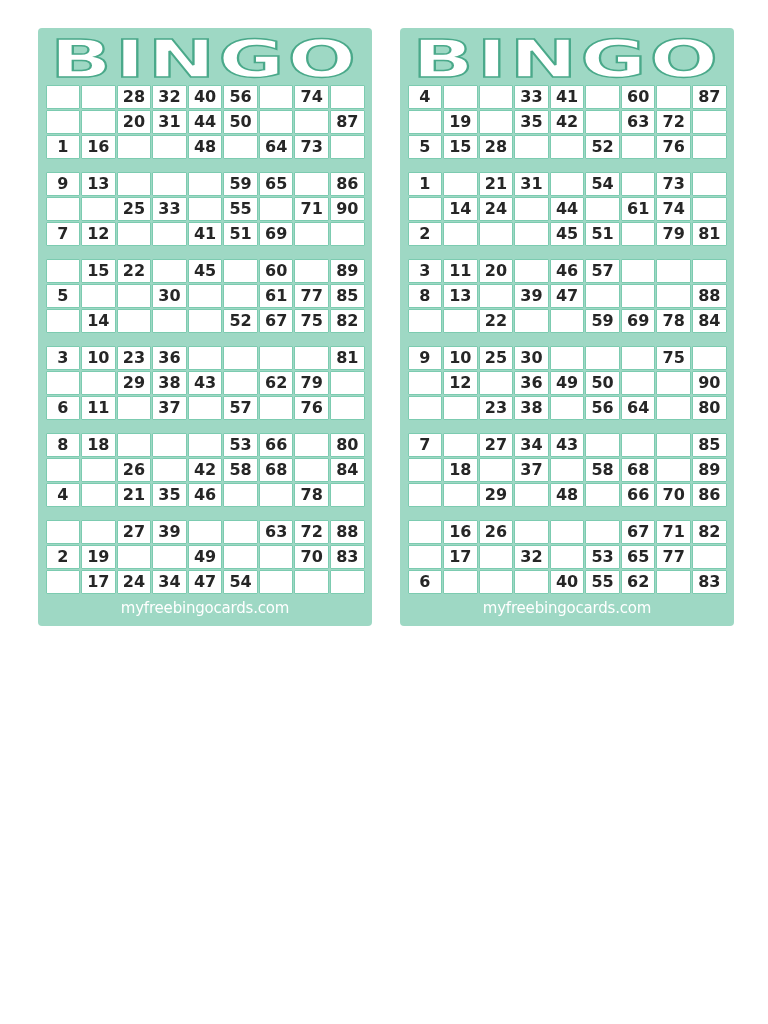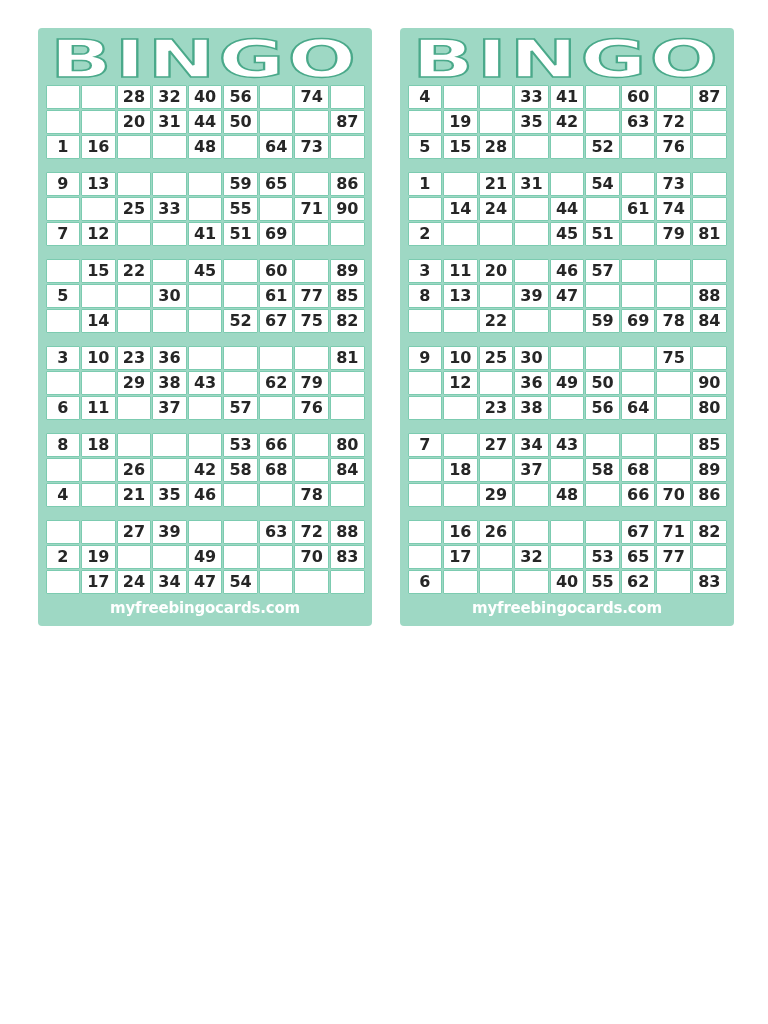--- a/index.html
+++ b/index.html
@@ -76,21 +76,21 @@
   }
   .card-footer {
     height: 28px;
     display: flex;
     align-items: center;
     justify-content: center;
   }
   .footer-text {
     color: #ffffff;
     font-family: "DejaVu Sans", sans-serif;
-    font-weight: bold;
+    font-weight: normal;
     font-size: 15px;
     letter-spacing: -0.2px;
   }
 </style>
 </head>
 <body>
 
 <div id="cards-area">
     <div class="bingo-card">
       <div class="card-header">

